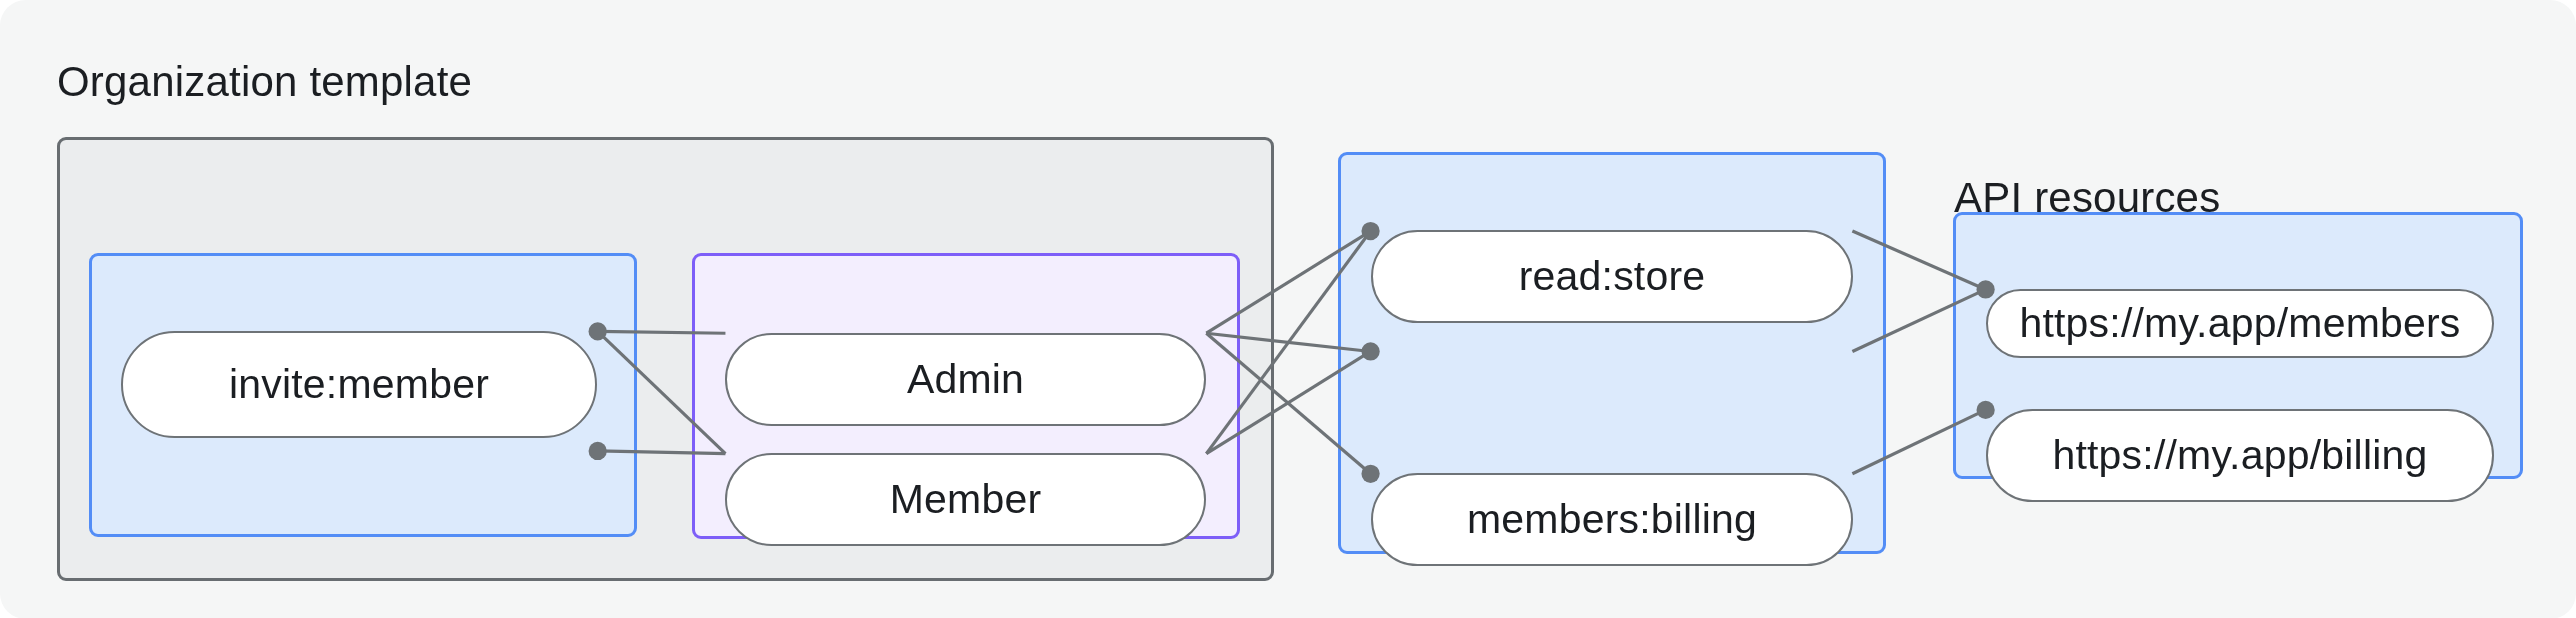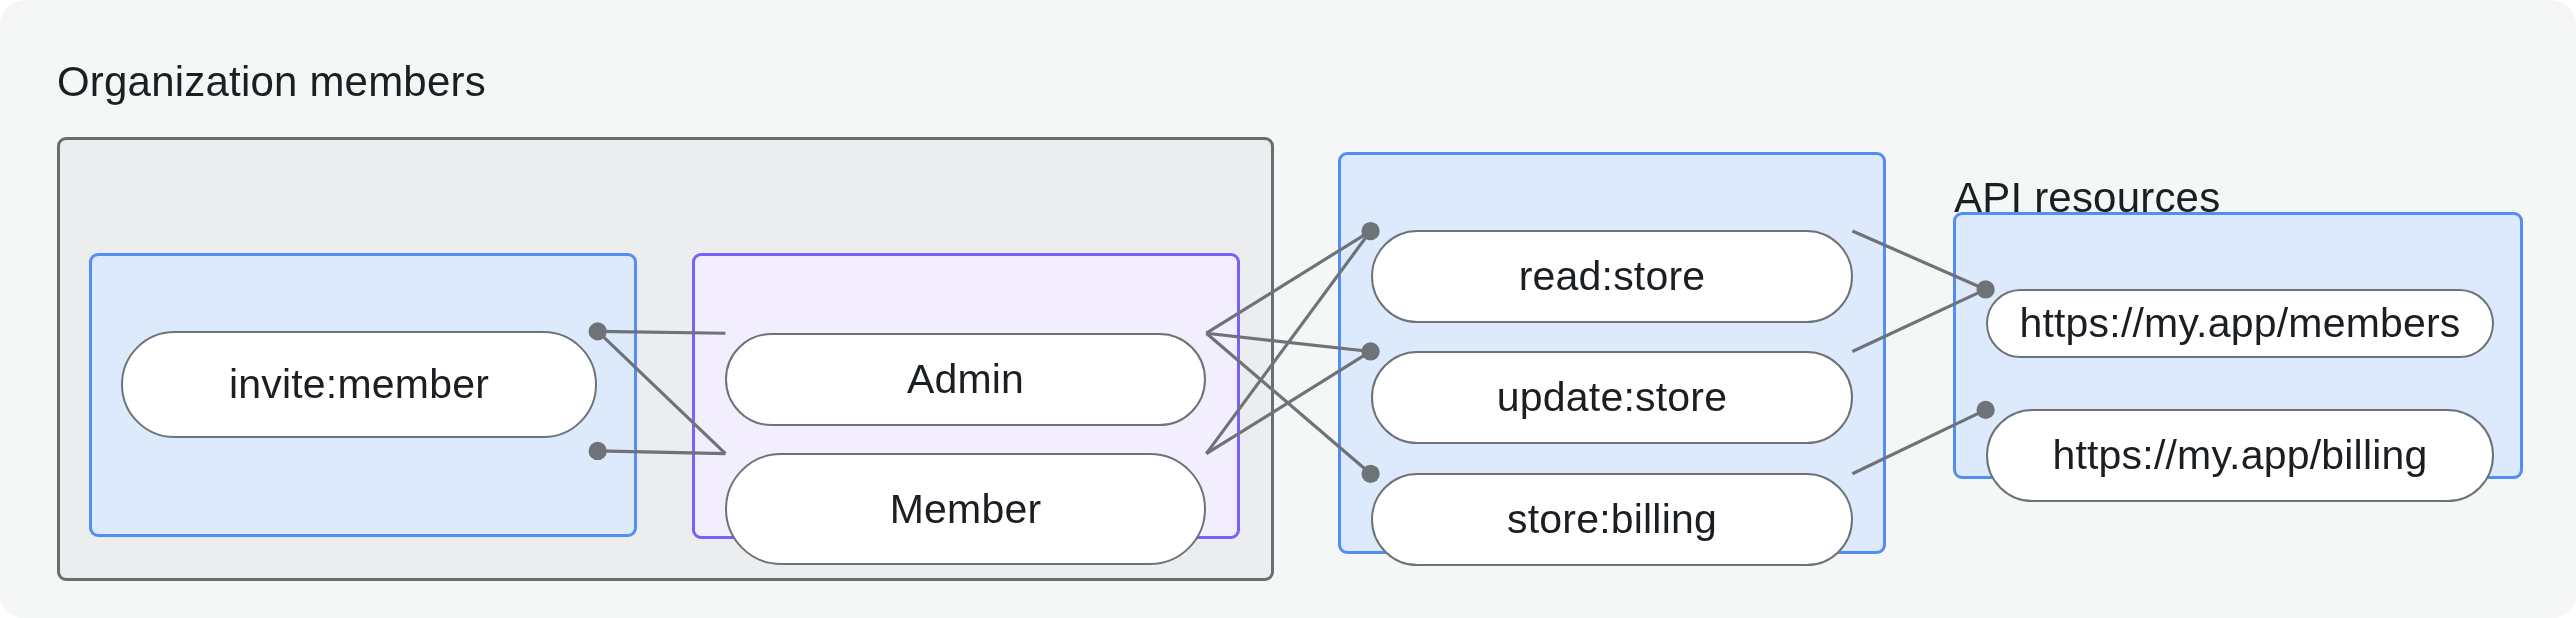--- a/index.html
+++ b/index.html
@@ -35,48 +35,45 @@
   }
   svg.wires { position:absolute; left:0; top:0; pointer-events:none; }
   svg.wires line   { stroke: var(--stroke, #6e7377); stroke-width: 3.5; }
   svg.wires circle { fill: var(--stroke, #6e7377); }
 </style>
 </head>
 <body>
 
 <div class="canvas">
 
-  <div class="lbl" style="left:57px;  top:57px;">Organization members</div>
+  <div class="lbl" style="left:57px;  top:57px;">Organization template</div>
   <div class="lbl" style="left:89px;  top:170px;">Organization permissions</div>
   <div class="lbl" style="left:693px; top:172px;">Organization roles</div>
   <div class="lbl" style="left:1954px; top:129px;margin-top:44px;">API resources</div>
 
   <div class="box gray" style="left:57px;   top:137px; width:1217px; height:444px;"></div>
   <div class="box blue" style="left:89px;   top:253px; width:548px;  height:284px;"></div>
   <div class="box purple" style="left:692px;  top:253px; width:548px;  height:286px;"></div>
   <div class="box blue" style="left:1338px; top:152px; width:548px;  height:402px;"></div>
   <div class="box blue" style="left:1953px; top:212px; width:570px;  height:267px;"></div>
 
   <div class="pill" style="left:121px;  top:285px; width:476px; height:107px;text-align:right;">
     <span>invite:member</span>
   </div>
   <div class="pill" style="left:725px;  top:287px; width:481px; height:93px;">
     <span>Admin</span>
   </div>
-  <div class="pill" style="left:725px;  top:407px; width:481px; height:112px;">
+  <div class="pill" style="left:725px;  top:407px; width:481px; height:93px;">
     <span>Member</span>
   </div>
   <div class="pill" style="left:1371px; top:184px; width:482px; height:93px;">
     <span>read:store</span>
   </div>
-  <div class="pill" style="left:1371px; top:305px; width:482px; height:93px;">
-    <span>update:store</span>
-  </div>
   <div class="pill" style="left:1371px; top:427px; width:482px; height:93px;">
-    <span>store:billing</span>
+    <span>members:billing</span>
   </div>
   <div class="pill" style="left:1986px; top:243px; width:508px; height:69px;">
     <span>https://my.app/members</span>
   </div>
   <div class="pill" style="left:1986px; top:363px; width:508px; height:93px;">
     <span>https://my.app/billing</span>
   </div>
 
   <svg class="wires" width="2576" height="619" viewBox="0 0 2823 678">
       <line x1="655" y1="363" x2="795" y2="365"></line>

